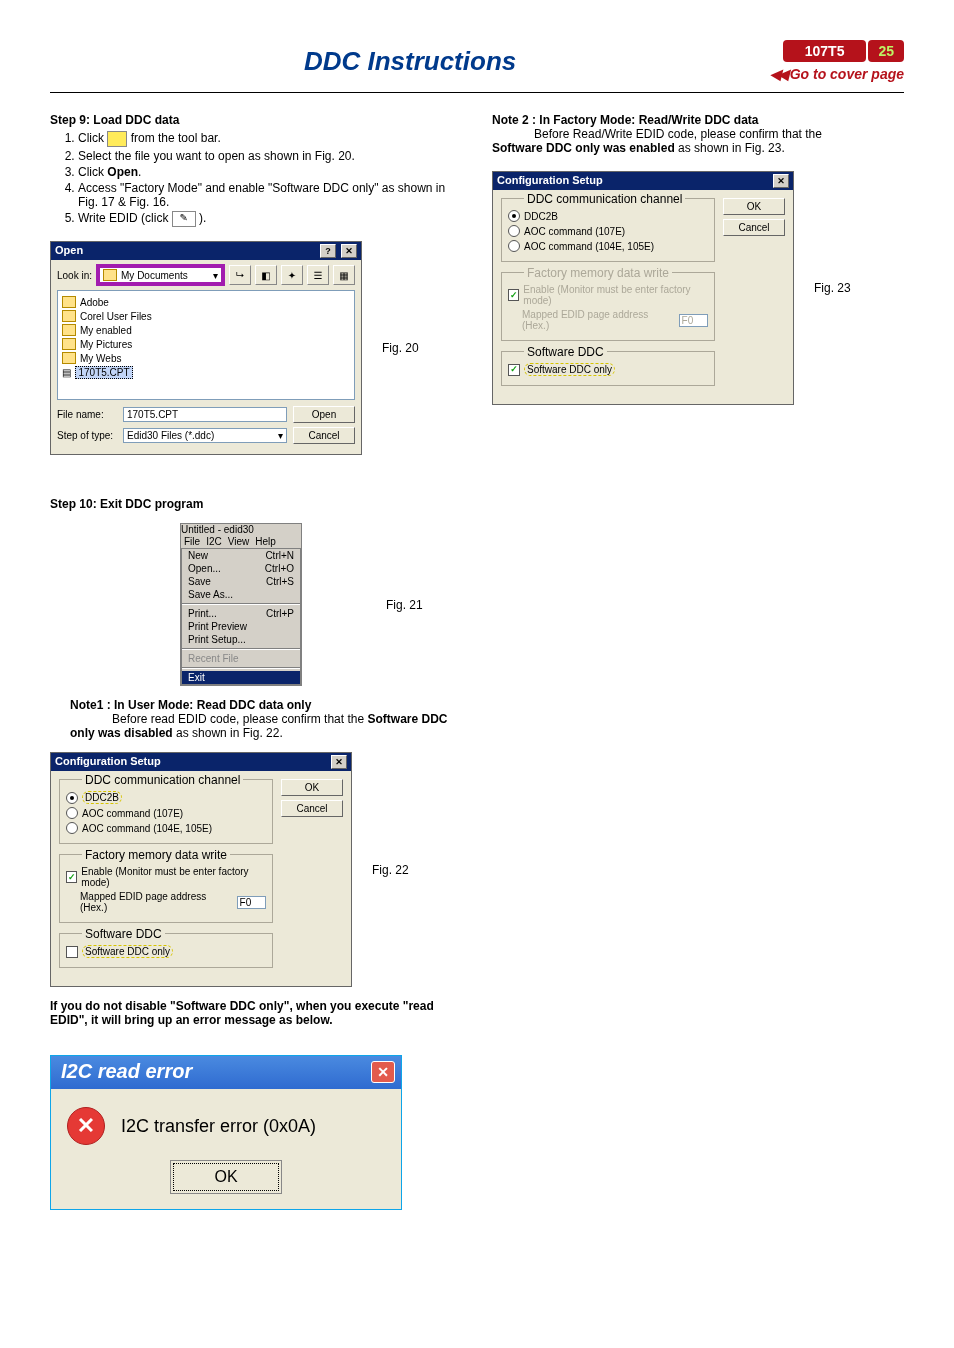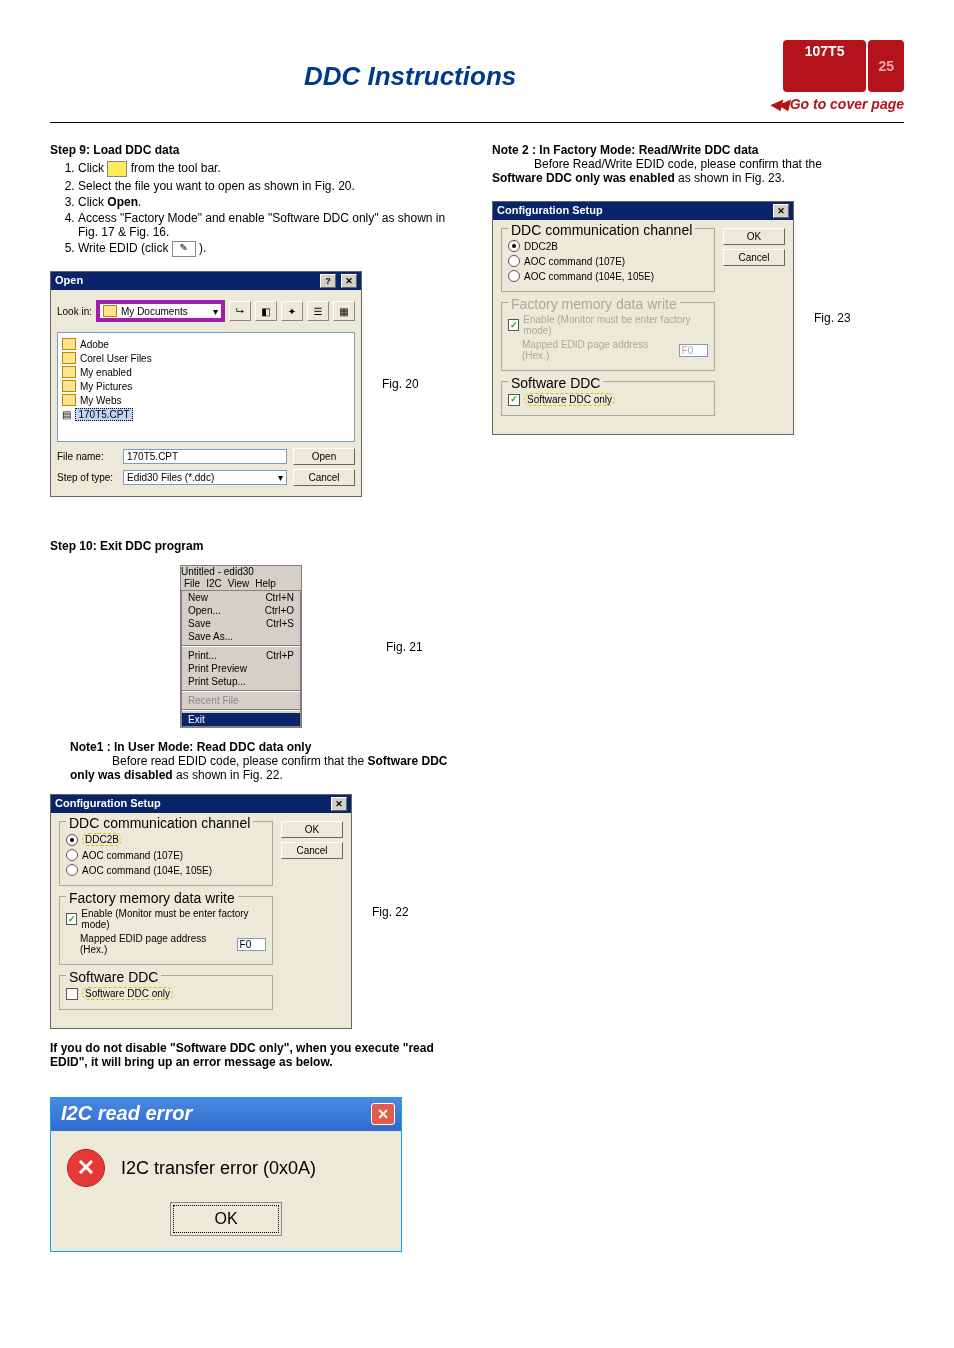--- a/index.html
+++ b/index.html
@@ -34,24 +34,24 @@
   .badge-model {
     background: #b5121b;
     color: #fff;
     font-weight: bold;
     font-size: 14px;
     padding: 3px 22px;
     border-radius: 4px;
   }
   .badge-page {
     background: #b5121b;
-    color: #fca5a5;
+    color: #bef264;
     font-weight: bold;
     font-size: 14px;
-    padding: 18px 10px;
+    padding: 3px 10px;
     border-radius: 4px;
   }
   .cover-link {
     color: #b5121b;
     font-weight: bold;
     font-style: italic;
     font-size: 14px;
     display: flex;
     align-items: center;
     gap: 4px;
@@ -86,21 +86,21 @@
     background: #0a246a; color:#fff; font-weight:bold;
     display:flex; justify-content:space-between; padding:2px 4px;
     font-size:11px;
   }
   .tb-btns span {
     display:inline-block; width:14px; height:12px;
     background:#d4d0c8; border:1px solid #fff; border-right-color:#666; border-bottom-color:#666;
     text-align:center; font-size:9px; line-height:12px; color:#000; margin-left:2px;
   }
   .open-dlg { width: 310px; }
-  .open-top { padding:10px 6px; display:flex; align-items:center; gap:4px;}
+  .open-top { padding:4px 6px; display:flex; align-items:center; gap:4px;}
   .look-in-box {
     flex:1; background:#fff; border:4px solid #a21caf; padding:1px 3px;
     display:flex; align-items:center; gap:4px;
   }
   .folder-icon { width:12px; height:10px; background:#ffe28a; border:1px solid #b58a00; display:inline-block;}
   .tool-btn {
     width:20px; height:18px; background:#ece9d8;
     border:1px solid #fff; border-right-color:#888; border-bottom-color:#888;
     display:inline-flex; align-items:center; justify-content:center;
   }
@@ -134,22 +134,22 @@
   
   .config-dlg { width:300px; font-size:10px;}
   .config-body { padding:8px; display:flex; gap:8px;}
   .config-left { flex:1;}
   .config-right { display:flex; flex-direction:column; gap:4px;}
   .group {
     border:1px solid #aca899; margin-bottom:10px; padding:8px 6px 6px 6px;
     position:relative;
   }
   .group .legend {
-    position:absolute; top:-7px; left:6px; background:#ece9d8; padding:0 3px;
-    font-size:14px;
+    position:absolute; top:-7px; left:22px; background:#ece9d8; padding:0 3px;
+    font-size:12px;
   }
   .radio-row, .check-row { display:flex; align-items:center; gap:4px; margin:3px 0; font-size:10px;}
   .radio {
     width:10px; height:10px; border-radius:50%; border:1px solid #555; background:#fff;
     display:inline-flex; align-items:center; justify-content:center;
   }
   .radio.checked::after { content:''; width:4px; height:4px; border-radius:50%; background:#000;}
   .check {
     width:10px; height:10px; border:1px solid #555; background:#fff;
     display:inline-flex; align-items:center; justify-content:center; font-size:8px;

